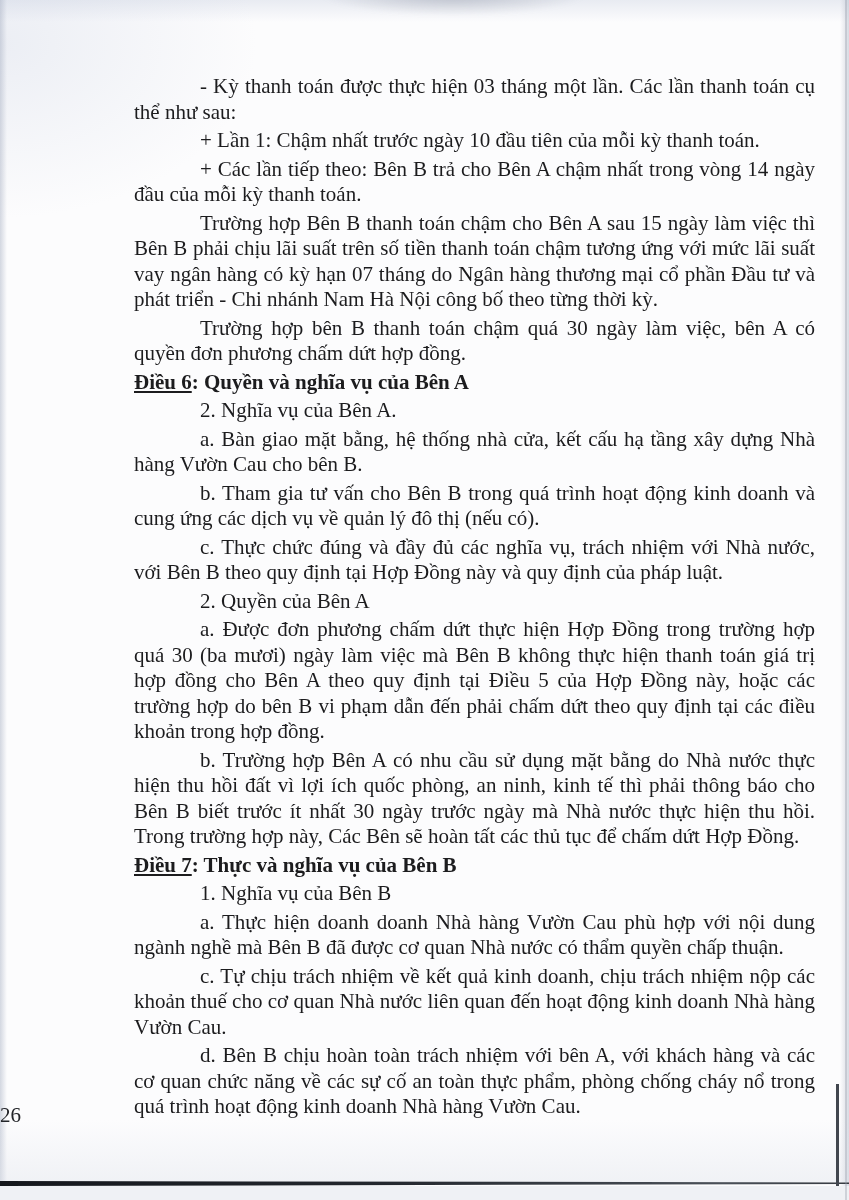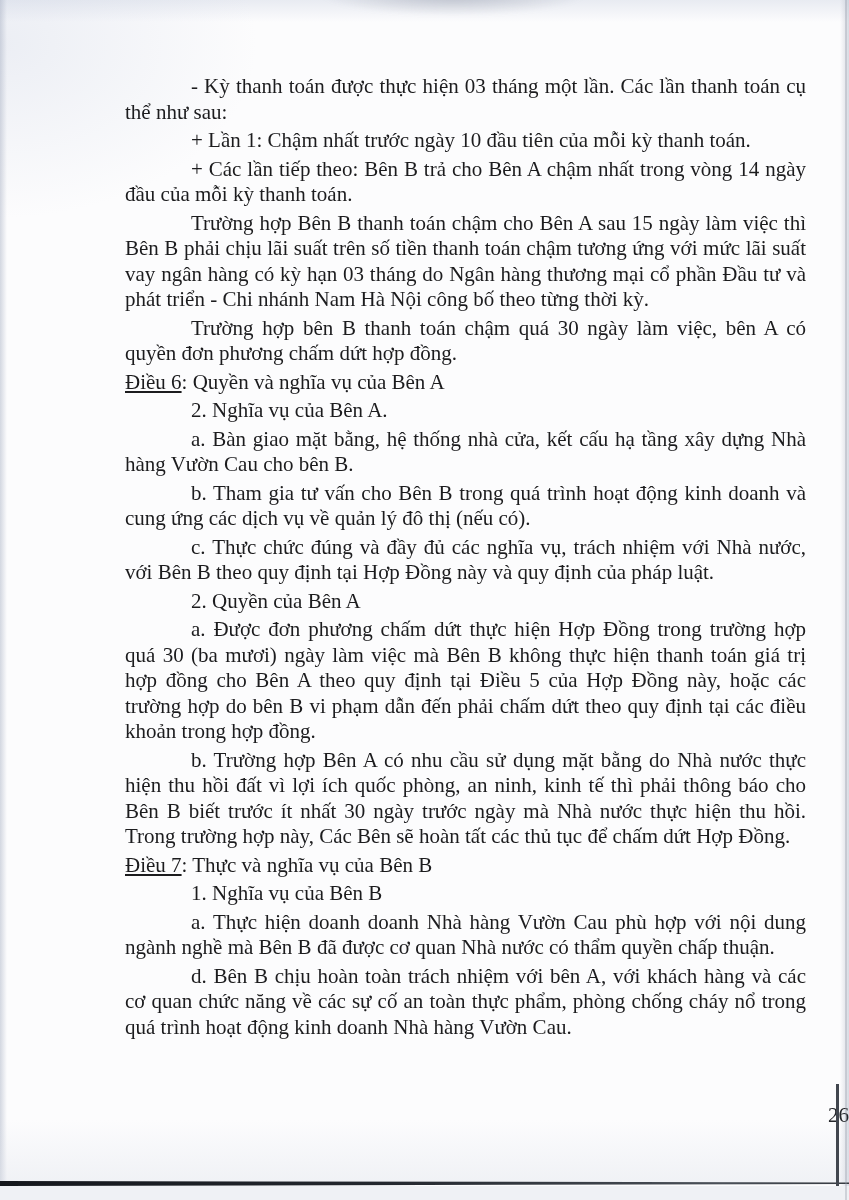--- a/index.html
+++ b/index.html
@@ -55,70 +55,71 @@
     background: #41464e;
   }
   .right-faint-line {
     position: absolute; left: 845px; top: 0; width: 2px; height: 100%;
     background: rgba(145,152,166,0.35);
   }
 
   
   .text-block {
     position: absolute;
-    left: 125px; top: 74px; width: 681px;
+    left: 134px; top: 74px; width: 681px;
     font-size: 21px; line-height: 25.5px;
     text-align: justify;
   }
   .para { margin: 0 0 3px 0; text-indent: 66px; }
   .para.heading {
     text-indent: 0;
-    font-weight: normal;
+    font-weight: bold;
     margin: 3px 0 3px 0;
   }
   .para.heading .u { text-decoration: underline; }
   .page-number {
     position: absolute; left: 0; top: 1103px; width: 100%;
-    text-align: right; font-size: 21px; color: #24262a;
+    text-align: left; font-size: 21px; color: #24262a;
   }
 </style>
 </head>
 <body>
 
 <div class="scan-page">
 
   <div class="shade-top"></div>
   <div class="corner-tl"></div>
   <div class="smudge-top-center"></div>
   <div class="shade-left"></div>
   <div class="shade-right"></div>
   <div class="shade-bottom"></div>
   <div class="strip-below-line"></div>
 
   <div class="text-block">
     <p class="para">- Kỳ thanh toán được thực hiện 03 tháng một lần. Các lần thanh toán cụ thể như sau:</p>
     <p class="para">+ Lần 1: Chậm nhất trước ngày 10 đầu tiên của mỗi kỳ thanh toán.</p>
     <p class="para">+ Các lần tiếp theo: Bên B trả cho Bên A chậm nhất trong vòng 14 ngày đầu của mỗi kỳ thanh toán.</p>
-    <p class="para">Trường hợp Bên B thanh toán chậm cho Bên A sau 15 ngày làm việc thì Bên B phải chịu lãi suất trên số tiền thanh toán chậm tương ứng với mức lãi suất vay ngân hàng có kỳ hạn 03 tháng do Ngân hàng thương mại cổ phần Đầu tư và phát triển - Chi nhánh Nam Hà Nội công bố theo từng thời kỳ.</p>
+    <p class="para">Trường hợp Bên B thanh toán chậm cho Bên A sau 15 ngày làm việc thì Bên B phải chịu lãi suất trên số tiền thanh toán chậm tương ứng với mức lãi suất vay ngân hàng có kỳ hạn 07 tháng do Ngân hàng thương mại cổ phần Đầu tư và phát triển - Chi nhánh Nam Hà Nội công bố theo từng thời kỳ.</p>
     <p class="para">Trường hợp bên B thanh toán chậm quá 30 ngày làm việc, bên A có quyền đơn phương chấm dứt hợp đồng.</p>
 
     <p class="para heading"><span class="u">Điều 6</span><span>: Quyền và nghĩa vụ của Bên A</span></p>
 
     <p class="para">2. Nghĩa vụ của Bên A.</p>
     <p class="para">a. Bàn giao mặt bằng, hệ thống nhà cửa, kết cấu hạ tầng xây dựng Nhà hàng Vườn Cau cho bên B.</p>
     <p class="para">b. Tham gia tư vấn cho Bên B trong quá trình hoạt động kinh doanh và cung ứng các dịch vụ về quản lý đô thị (nếu có).</p>
     <p class="para">c. Thực chức đúng và đầy đủ các nghĩa vụ, trách nhiệm với Nhà nước, với Bên B theo quy định tại Hợp Đồng này và quy định của pháp luật.</p>
     <p class="para">2. Quyền của Bên A</p>
     <p class="para">a. Được đơn phương chấm dứt thực hiện Hợp Đồng trong trường hợp quá 30 (ba mươi) ngày làm việc mà Bên B không thực hiện thanh toán giá trị hợp đồng cho Bên A theo quy định tại Điều 5 của Hợp Đồng này, hoặc các trường hợp do bên B vi phạm dẫn đến phải chấm dứt theo quy định tại các điều khoản trong hợp đồng.</p>
     <p class="para">b. Trường hợp Bên A có nhu cầu sử dụng mặt bằng do Nhà nước thực hiện thu hồi đất vì lợi ích quốc phòng, an ninh, kinh tế thì phải thông báo cho Bên B biết trước ít nhất 30 ngày trước ngày mà Nhà nước thực hiện thu hồi. Trong trường hợp này, Các Bên sẽ hoàn tất các thủ tục để chấm dứt Hợp Đồng.</p>
 
     <p class="para heading"><span class="u">Điều 7</span><span>: Thực và nghĩa vụ của Bên B</span></p>
 
     <p class="para">1. Nghĩa vụ của Bên B</p>
     <p class="para">a. Thực hiện doanh doanh Nhà hàng Vườn Cau phù hợp với nội dung ngành nghề mà Bên B đã được cơ quan Nhà nước có thẩm quyền chấp thuận.</p>
+    <p class="para">c. Tự chịu trách nhiệm về kết quả kinh doanh, chịu trách nhiệm nộp các khoản thuế cho cơ quan Nhà nước liên quan đến hoạt động kinh doanh Nhà hàng Vườn Cau.</p>
     <p class="para">d. Bên B chịu hoàn toàn trách nhiệm với bên A, với khách hàng và các cơ quan chức năng về các sự cố an toàn thực phẩm, phòng chống cháy nổ trong quá trình hoạt động kinh doanh Nhà hàng Vườn Cau.</p>
   </div>
 
   <div class="page-number">26</div>
 
   <div class="bottom-scan-line"></div>
   <div class="right-scan-line"></div>
   <div class="right-faint-line"></div>
 </div>
 

